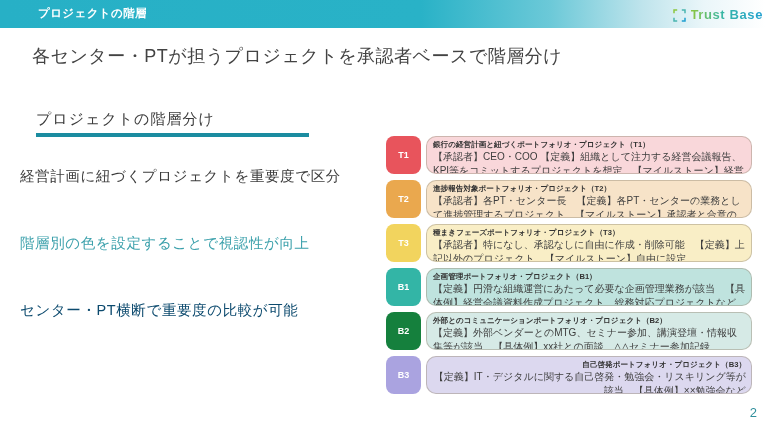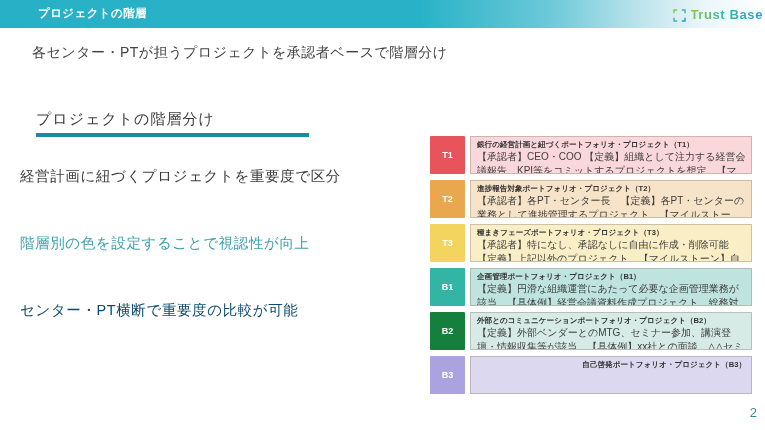--- a/index.html
+++ b/index.html
@@ -64,21 +64,21 @@
     background-clip: text;
     color: transparent;
     white-space: nowrap;
   }
 
   
   .main-title {
     position: absolute;
     left: 32px;
     top: 44px;
-    font-size: 14px;
+    font-size: 18px;
     color: #434343;
     letter-spacing: 0.5px;
     white-space: nowrap;
   }
 
   
   .section-heading {
     position: absolute;
     left: 36px;
     top: 110px;
@@ -122,28 +122,27 @@
   }
   .tier-badge {
     width: 35px;
     flex: 0 0 35px;
     display: flex;
     align-items: center;
     justify-content: center;
     font-size: 9px;
     font-weight: bold;
     color: #ffffff;
-    border-radius: 1px;
-    margin-left: 44px;
+    border-radius: 8px;
   }
   .tier-body {
     flex: 1 1 auto;
     margin-left: 5px;
     border: 1px solid rgba(150,140,120,0.45);
-    border-radius: 0;
+    border-radius: 10px;
     padding: 3px 5px 0 6px;
     box-sizing: border-box;
     overflow: hidden;
   }
   .tier-name {
     font-size: 7.6px;
     font-weight: bold;
     color: #333333;
     line-height: 1.25;
     white-space: nowrap;
@@ -226,19 +225,20 @@
         <div class="tier-badge" style="background: #15803d;">B2</div>
         <div class="tier-body" style="background: rgb(214, 234, 230);">
           <div class="tier-name">外部とのコミュニケーションポートフォリオ・プロジェクト（B2）</div>
           <div class="tier-desc">【定義】外部ベンダーとのMTG、セミナー参加、講演登壇・情報収集等が該当　【具体例】xx社との面談、△△セミナー参加記録</div>
         </div>
       </div>
       <div class="tier-row">
         <div class="tier-badge" style="background: rgb(170, 163, 224);">B3</div>
         <div class="tier-body" style="background: rgb(220, 216, 239); text-align: right;">
           <div class="tier-name">自己啓発ポートフォリオ・プロジェクト（B3）</div>
+          <div class="tier-desc">【定義】IT・デジタルに関する自己啓発・勉強会・リスキリング等が該当　【具体例】××勉強会など</div>
         </div>
       </div>
     </div>
 
   <div class="page-number">2</div>
 
 </div>
 
 </body></html>

